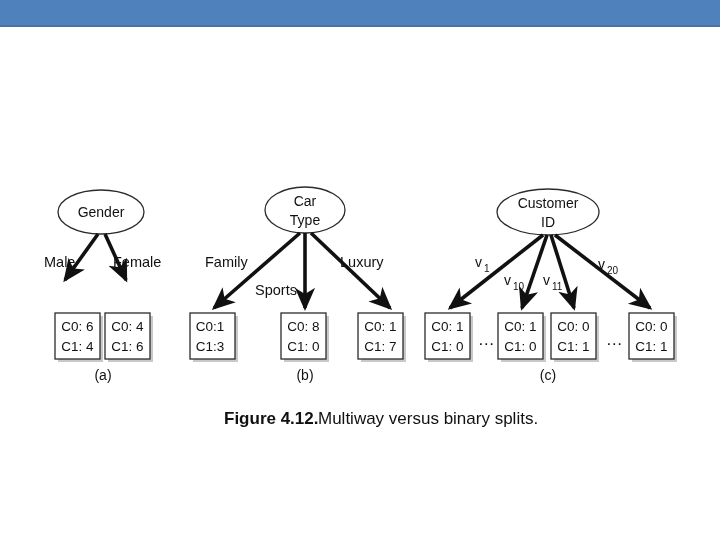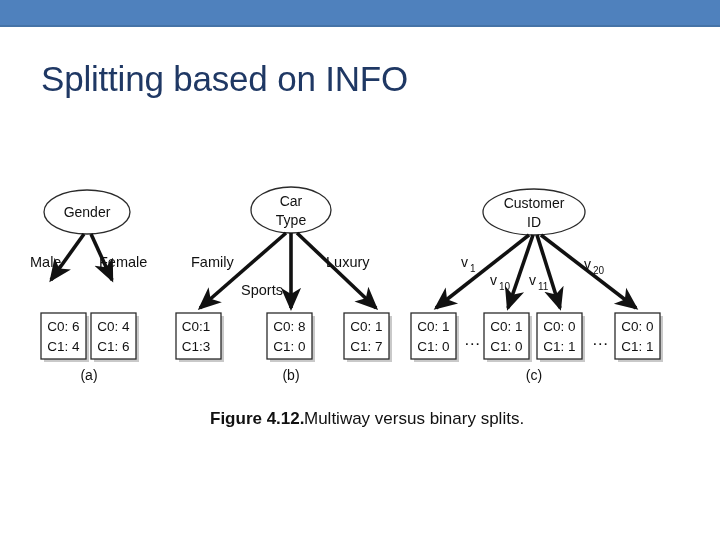--- a/index.html
+++ b/index.html
@@ -36,39 +36,38 @@
     width: 640px;
     font-size: 35px;
     line-height: 44px;
     font-weight: normal;
     color: #1f3864;
     letter-spacing: -0.2px;
     white-space: nowrap;
   }
   #figure-area {
     position: absolute;
-    left: 24px;
+    left: 38px;
     top: 168px;
     width: 648px;
     height: 270px;
   }
   .fig-svg {
     position: absolute;
     left: 0; top: 0;
   }
   
 </style>
 </head>
 <body>
 
 <div id="slide">
 
   <div id="top-banner"></div>
 
-  <div id="slide-title">Splitting based on INFO</div>
 
   <div id="figure-area">
     <svg class="fig-svg" width="648" height="270" viewBox="0 0 648 270">
       <defs>
         <marker id="arrowhead" markerWidth="7" markerHeight="7" refX="5.6" refY="3.1" orient="auto" markerUnits="strokeWidth">
           <path d="M0,0.3 L6.4,3.1 L0,5.9 L1.7,3.1 Z" fill="#111111"></path>
         </marker>
       </defs>
 
       <g>

